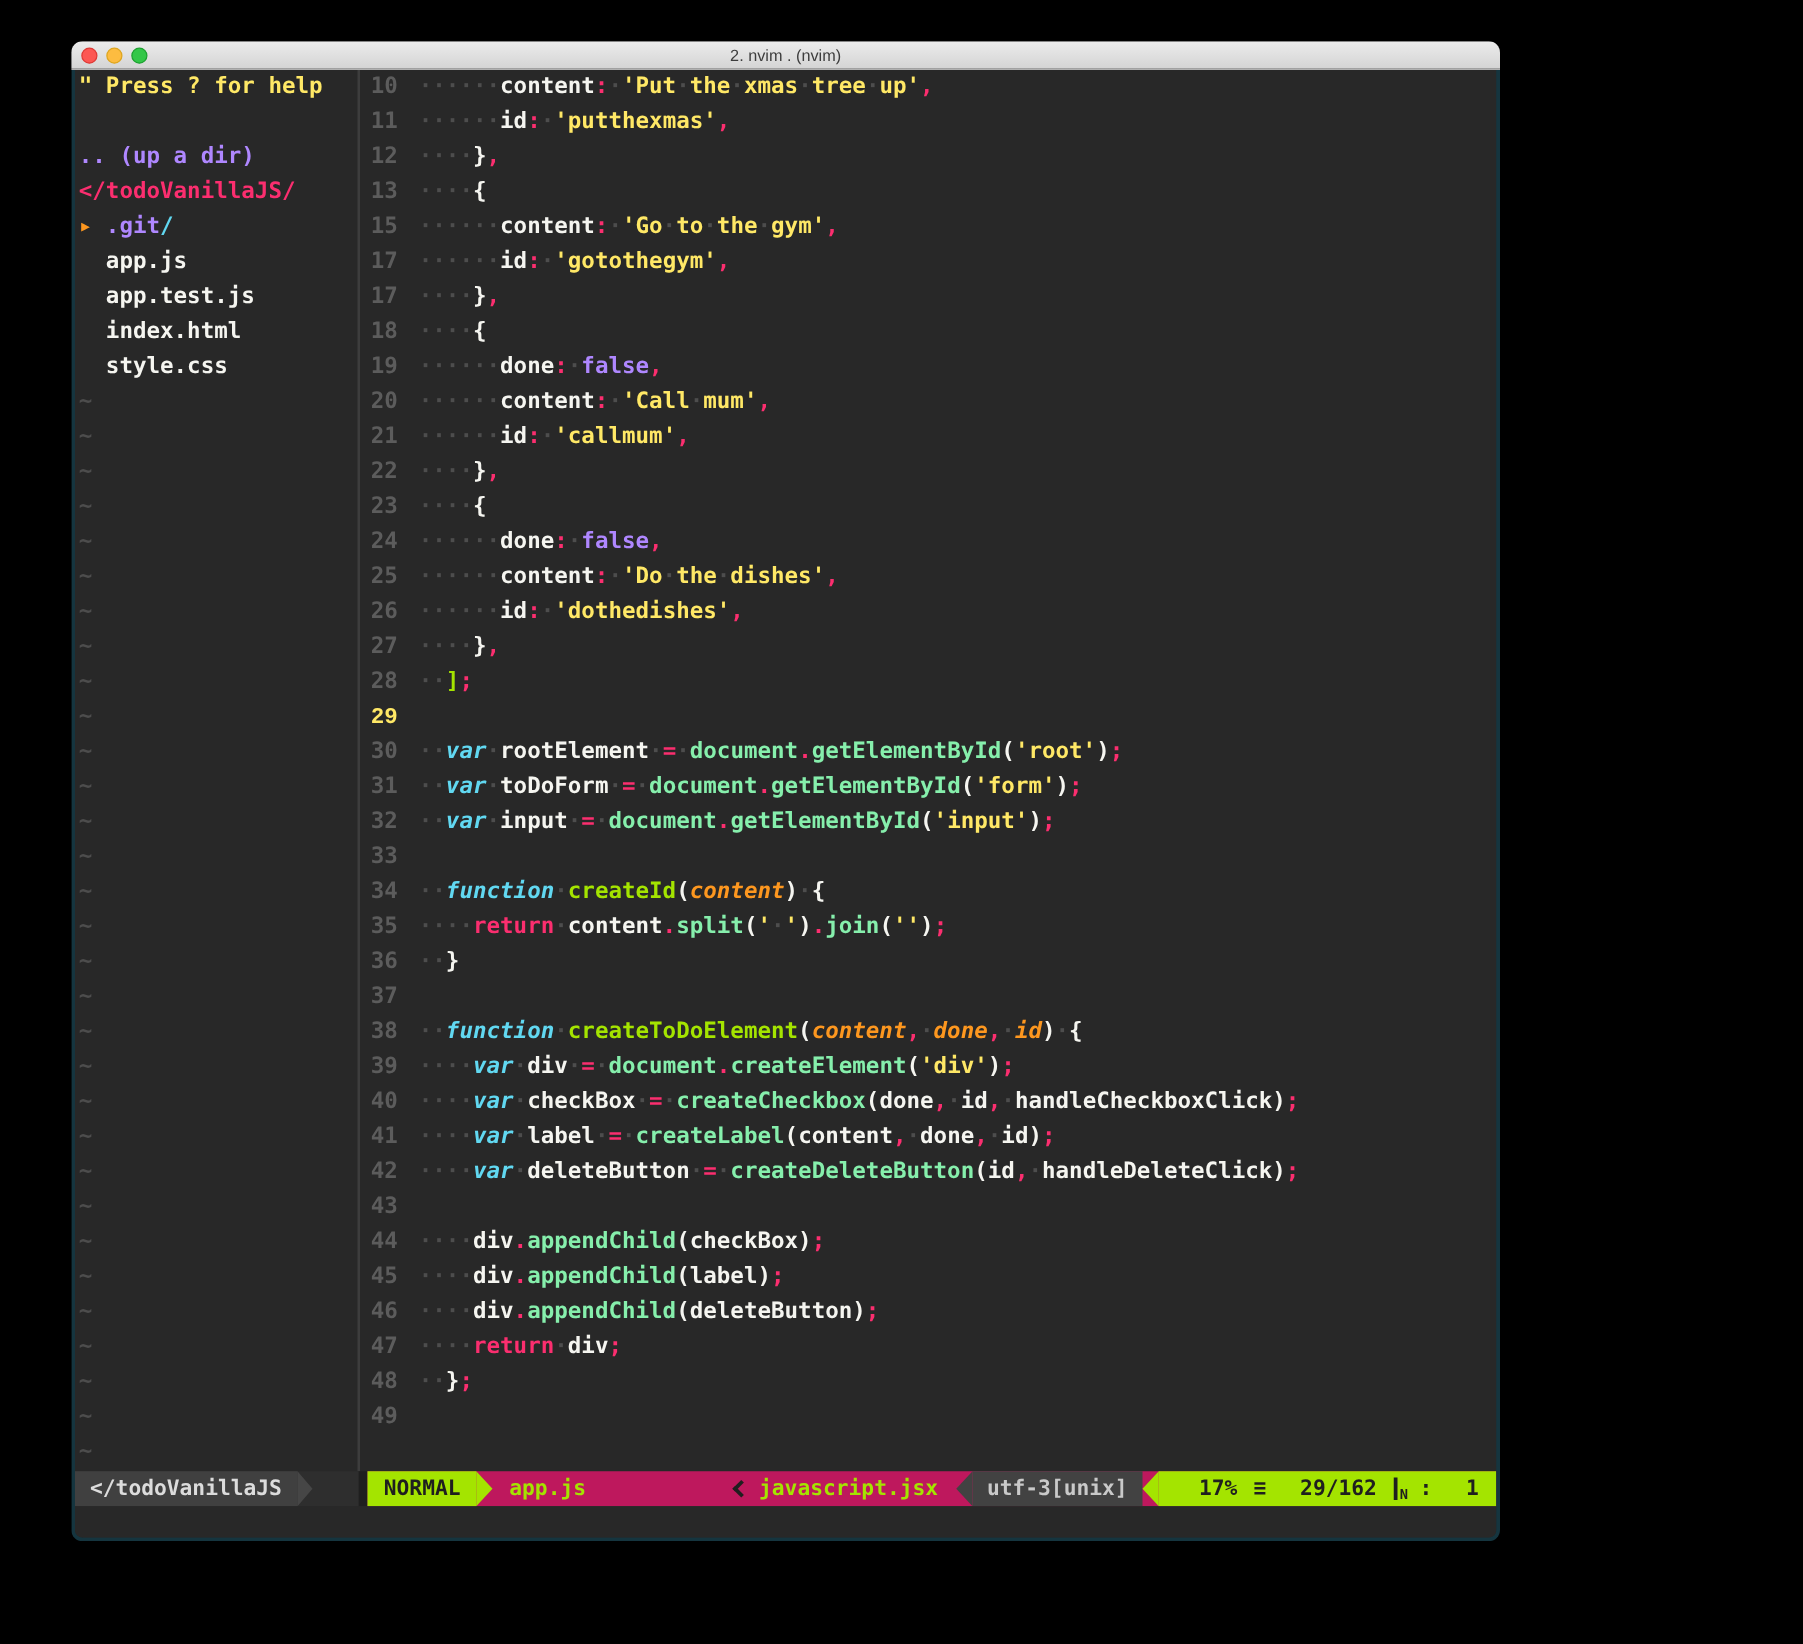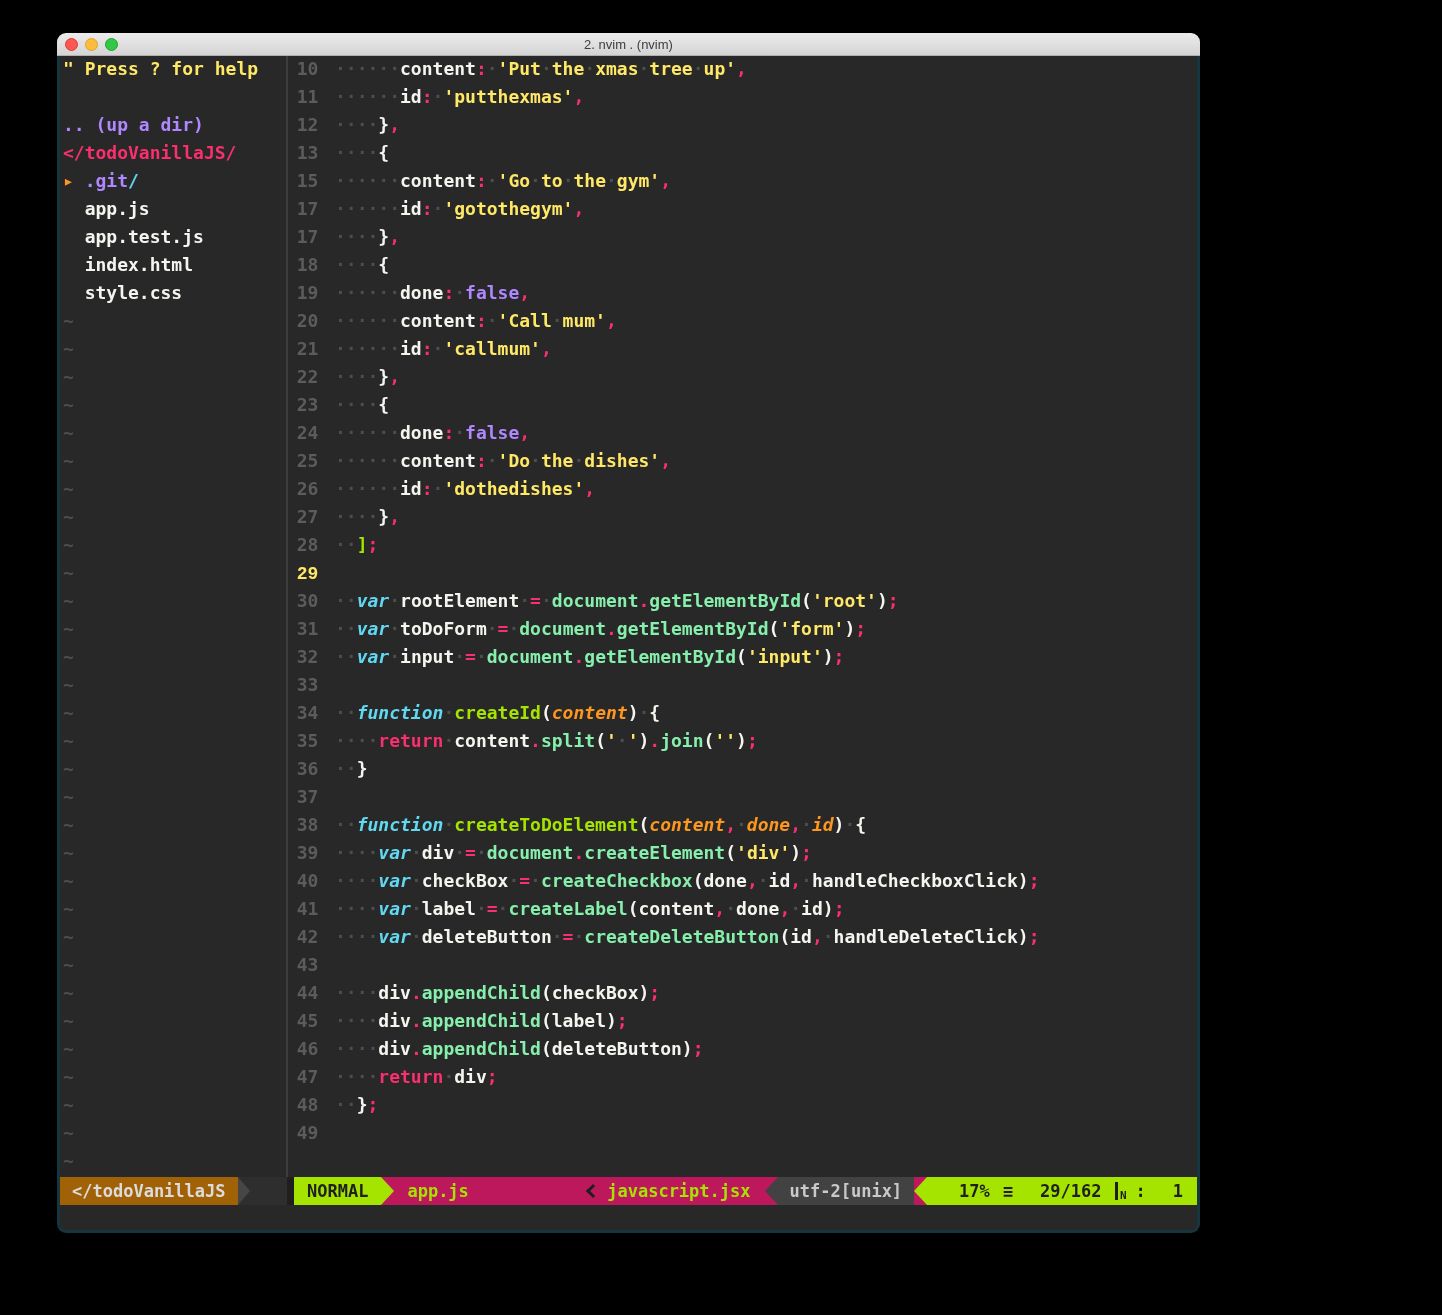--- a/index.html
+++ b/index.html
@@ -51,21 +51,21 @@
   .tk-k { color:#61d8f1; font-style:italic; }   
   .tk-c { color:#86efac; }                      
   .tk-f { color:#a4e400; }                      
   .tk-p { color:#fd971f; font-style:italic; }   
   .tk-b { color:#af87ff; }                      
   .tk-g { color:#a4e400; }                      
 
   
   .status { height:28px; display:flex; font:bold 17px "DejaVu Sans Mono", monospace; line-height:28px; }
   .st-tree { width:227px; background:#2e2e2e; display:flex; }
-  .st-tree .seg { background:#a16207; color:#dcdcdc; padding:0 12px; }
+  .st-tree .seg { background:#404040; color:#dcdcdc; padding:0 12px; }
   .arrow-r { width:0; height:0; border-top:14px solid transparent; border-bottom:14px solid transparent; }
   .arrow-l { width:0; height:0; border-top:14px solid transparent; border-bottom:14px solid transparent; }
   .st-tree .arrow-r { border-left:12px solid #464646; }
   .st-gap { width:7px; background:#1f1f1f; }
   .st-main { flex:1; background:#be185d; display:flex; }
   .seg-mode { background:#a4e400; color:#1f1f1f; padding:0 13px; }
   .arrow-mode { border-left:13px solid #a4e400; }
   .fname { color:#a4e400; margin-left:13px; }
   .spacer { flex:1; }
   .thin-sep { width:10px; height:10px; border-left:3px solid #1f1f1f; border-bottom:3px solid #1f1f1f;
@@ -198,21 +198,21 @@
       </div>
       <div class="st-gap"></div>
       <div class="st-main">
         <span class="seg-mode">NORMAL</span>
         <div class="arrow-r arrow-mode"></div>
         <span class="fname">app.js</span>
         <div class="spacer"></div>
         <div class="thin-sep"></div>
         <span class="ftype">javascript.jsx</span>
         <div class="arrow-l arrow-enc"></div>
-        <span class="seg-enc">utf-2[unix]</span>
+        <span class="seg-enc">utf-3[unix]</span>
         <div class="arrow-l arrow-pos"></div>
         <span class="seg-pos">
           <span class="pct">17%</span>
           <span class="lines-ic">≡</span>
           <span class="pos">29/162</span>
           <span class="ln-glyph">
               <i></i>
               <b>N</b>
             </span>
           <span class="colon">:</span>

